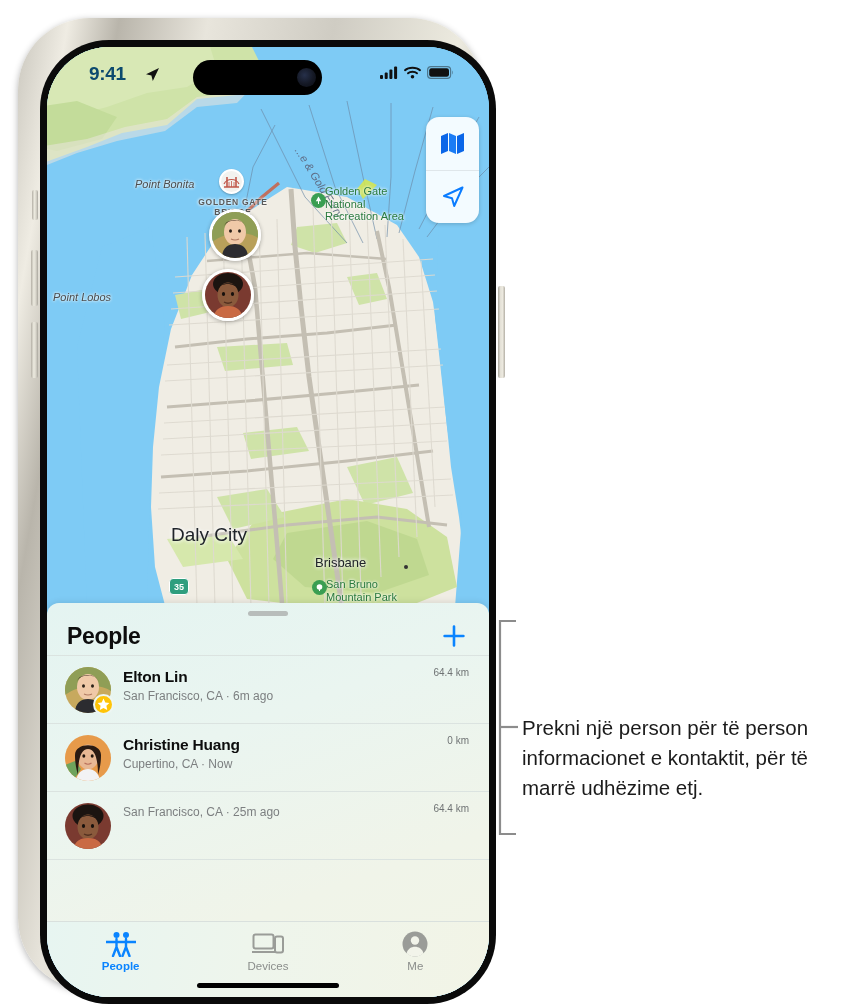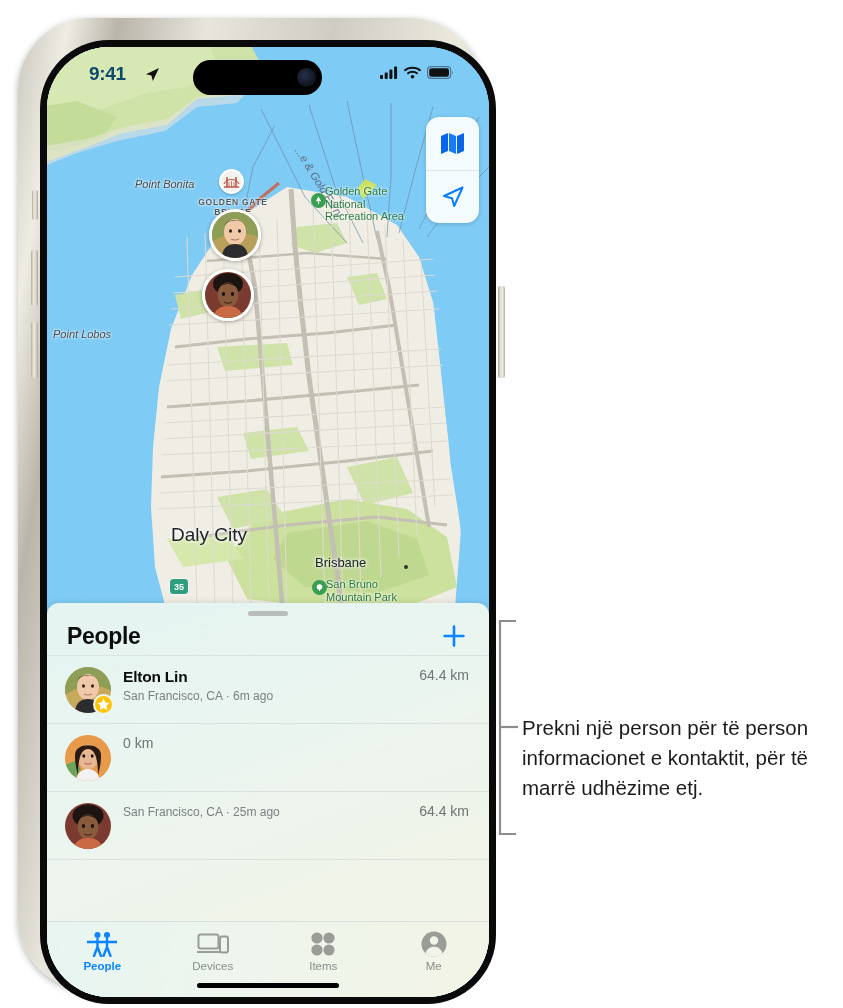--- a/index.html
+++ b/index.html
@@ -155,21 +155,21 @@
   .avatar { width: 46px; height: 46px; border-radius: 50%; overflow: hidden; display:block; }
   .star-badge {
     position: absolute; right: -3px; bottom: -2px;
     width: 21px; height: 21px; border-radius: 50%;
     background: #ffc408; border: 2px solid #eef6f2;
     display: flex; align-items: center; justify-content: center;
   }
   .person-info { flex: 1 1 auto; min-width: 0; }
   .person-name { font-size: 15.5px; font-weight: bold; color: #0d0d0d; line-height: 20px; letter-spacing: -0.2px;}
   .person-sub { font-size: 12px; color: #7c7f80; line-height: 19px; }
-  .person-dist { font-size: 14px; color: #6f7374; white-space: nowrap; }
+  .person-dist { font-size: 10px; color: #6f7374; white-space: nowrap; }
 
   
   .tabbar {
     position: absolute; left: 0; right: 0; bottom: 0; height: 76px;
     border-top: 1px solid #d9e0dd;
     display: flex; z-index: 40;
     background: linear-gradient(100deg,#e7f5f1 0%,#eef5ec 45%,#f2f4e6 100%);
   }
   .tab {
     flex: 1 1 0; display: flex; flex-direction: column; align-items: center;
@@ -291,21 +291,21 @@
               <path d="M302,158 L314,548"></path>
                 <path d="M320,166 L334,530"></path>
               <path d="M338,178 L352,510"></path>
                 <path d="M356,192 L370,490"></path>
               <path d="M374,214 L388,460"></path>
             </g>
           </g>
         </svg>
 
         <div class="mlabel lbl-water" style="left:52px; top:131px;margin-left:36px;">Point Bonita</div>
-        <div class="mlabel lbl-water" style="left:6px; top:244px;margin-top:37px;">Point Lobos</div>
+        <div class="mlabel lbl-water" style="left:6px; top:244px;">Point Lobos</div>
 
         <div class="bridge-icon" style="left:172px; top:122px;">
           <svg width="17" height="14" viewBox="0 0 17 14">
             <path d="M1,12 L16,12" stroke="#c0574a" stroke-width="1.6"></path>
             <path d="M4,12 L4,2 M13,12 L13,2" stroke="#c0574a" stroke-width="1.6"></path>
             <path d="M1,9 C4,3 13,3 16,9" stroke="#c0574a" stroke-width="1.2" fill="none"></path>
             <path d="M6,12 L6,7 M8.5,12 L8.5,6 M11,12 L11,7" stroke="#c0574a" stroke-width=".8"></path>
           </svg>
         </div>
         <div class="mlabel lbl-bridge" style="left:146px; top:150px; width:80px;">GOLDEN GATE<br>BRIDGE</div>
@@ -451,20 +451,24 @@
                 <rect width="46" height="46" fill="#e79a4a"></rect>
                 <path d="M0,30 L10,26 L16,34 L8,46 L0,46 Z" fill="#6ea35c"></path>
                 <ellipse cx="23" cy="22" rx="10.5" ry="12.5" fill="#e8b894"></ellipse>
                 <path d="M10,20 C10,7 36,7 36,20 C36,30 34,36 33,40 C33,24 30,14 23,14 C16,14 13,24 13,40 C12,36 10,30 10,20 Z" fill="#2a1a12"></path>
                 <ellipse cx="18.8" cy="21" rx="1.5" ry="1.8" fill="#20150e"></ellipse>
                 <ellipse cx="27.2" cy="21" rx="1.5" ry="1.8" fill="#20150e"></ellipse>
                 <path d="M19.5,28 Q23,30.5 26.5,28" stroke="#b9705c" stroke-width="1.2" fill="none"></path>
                 <path d="M11,46 C12,38 17,34 23,34 C29,34 34,38 35,46 Z" fill="#f2f2f4"></path>
               </svg>
             </div>
+            <div class="person-info">
+              <div class="person-name">Christine Huang</div>
+              <div class="person-sub">Cupertino, CA · Now</div>
+            </div>
             <div class="person-dist">0 km</div>
           </div>
 
           <div class="person-row">
             <div class="avatar-wrap">
               <svg class="avatar" viewBox="0 0 46 46">
                 <rect width="46" height="46" fill="#7a3a30"></rect>
                 <ellipse cx="23" cy="13" rx="15.5" ry="11.5" fill="#1b1410"></ellipse>
                 <ellipse cx="23" cy="24" rx="10.5" ry="12.5" fill="#8a5a3c"></ellipse>
                 <path d="M12,19 C12,10 34,10 34,19 C32,15 26,13 23,13 C18,13 13,15 12,19 Z" fill="#1b1410"></path>
@@ -496,29 +500,20 @@
         <div class="tab">
           <svg width="32" height="26" viewBox="0 0 32 26">
             <rect x="1.5" y="3.5" width="20" height="14" rx="2" fill="none" stroke="#9a9c98" stroke-width="2"></rect>
             <path d="M0.5,21 L23,21" stroke="#9a9c98" stroke-width="2" stroke-linecap="round"></path>
             <rect x="23" y="5.5" width="8" height="16" rx="2" fill="none" stroke="#9a9c98" stroke-width="2"></rect>
           </svg>
           <div class="tab-label">Devices</div>
         </div>
         <div class="tab">
           <svg width="26" height="26" viewBox="0 0 26 26">
-            <circle cx="7" cy="7" r="5.6" fill="#9a9c98"></circle>
-            <circle cx="19" cy="7" r="5.6" fill="#9a9c98"></circle>
-            <circle cx="7" cy="19" r="5.6" fill="#9a9c98"></circle>
-            <circle cx="19" cy="19" r="5.6" fill="#9a9c98"></circle>
-          </svg>
-          <div class="tab-label">Items</div>
-        </div>
-        <div class="tab">
-          <svg width="26" height="26" viewBox="0 0 26 26">
             <circle cx="13" cy="13" r="12.5" fill="#9a9c98"></circle>
             <circle cx="13" cy="9.5" r="4.2" fill="#f2f4ea"></circle>
             <path d="M4.6,22.2 C6,17.8 9.2,15.8 13,15.8 C16.8,15.8 20,17.8 21.4,22.2 C19.2,24.3 16.3,25.5 13,25.5 C9.7,25.5 6.8,24.3 4.6,22.2 Z" fill="#f2f4ea"></path>
           </svg>
           <div class="tab-label">Me</div>
         </div>
       </div>
       <div class="home-ind"></div>
 
     </div>

